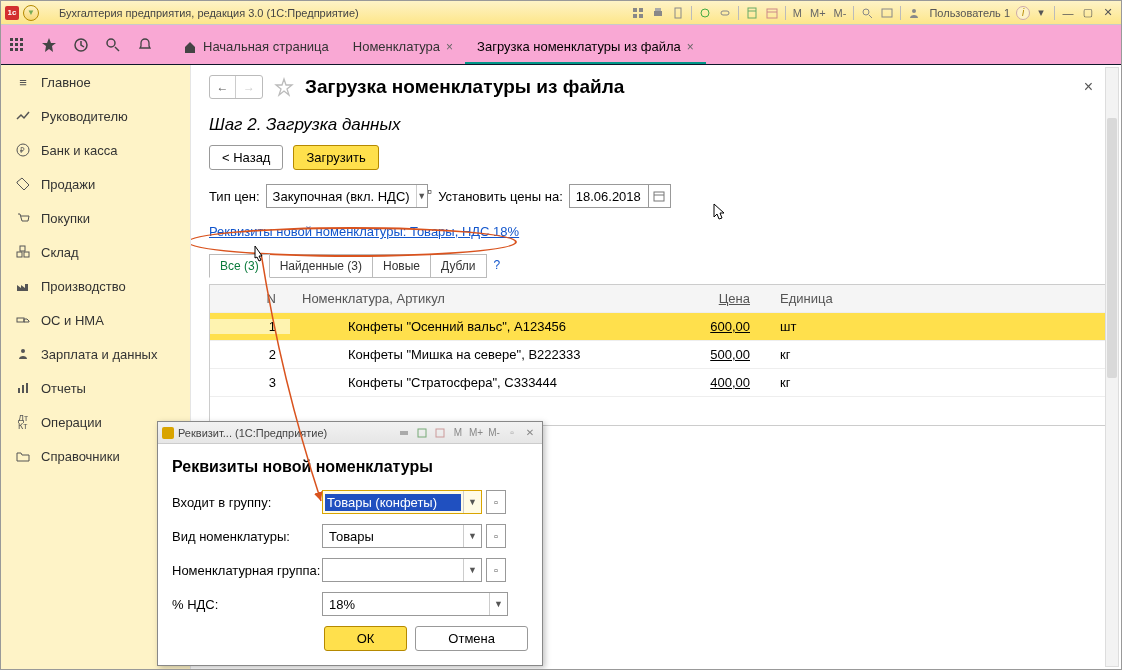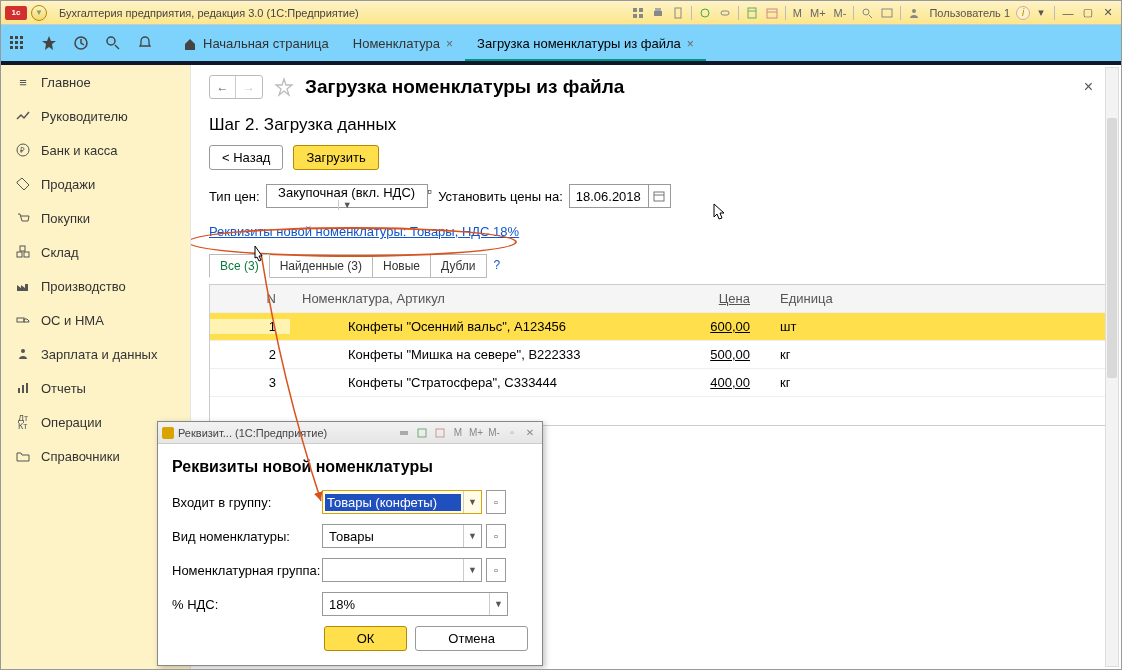--- a/index.html
+++ b/index.html
@@ -1,33 +1,33 @@
 <!DOCTYPE html>
 <html><head>
 <meta charset="utf-8">
 <style>
 * { box-sizing: border-box; margin: 0; padding: 0; font-family: Arial, sans-serif; }
 body { background: #fff; width: 1122px; height: 670px; overflow: hidden; position: relative; border: 1px solid #999; }
 
 
 .titlebar { height: 24px; background: linear-gradient(#fef3c7,#fde68a); display: flex; align-items: center; font-size: 11px; color: #444; border-bottom: 1px solid #c9c9c9; padding: 0 4px; }
 .titlebar .left { display:flex; align-items:center; gap:4px; }
-.titlebar .logo { width:22px; height:14px; background:#d32f2f; border-radius:2px; display:flex; align-items:center; justify-content:center; color:#fff; font-size:8px; font-weight:bold; }
+.titlebar .logo { width:14px; height:14px; background:#d32f2f; border-radius:2px; display:flex; align-items:center; justify-content:center; color:#fff; font-size:8px; font-weight:bold; }
 .titlebar .dd { width:16px; height:16px; border:1px solid #b58900; border-radius:8px; background:linear-gradient(#fff3c4,#f7d774); display:flex; align-items:center; justify-content:center; font-size:8px; color:#7a5; }
-.titlebar .title { margin-left:8px; }
+.titlebar .title { margin-left:16px; }
 .titlebar .right { margin-left:auto; display:flex; align-items:center; gap:2px; }
 .titlebar .ic { width:18px; height:16px; display:flex; align-items:center; justify-content:center; color:#555; font-size:11px; }
 .titlebar .ic svg { width:12px; height:12px; }
 .titlebar .sep { width:1px; height:14px; background:#bbb; margin:0 2px; }
 .titlebar .Mbtn { font-size:11px; color:#666; padding:0 3px; }
 .titlebar .user { font-size:11px; color:#555; padding:0 4px;text-align:right; }
 .titlebar .info { width:14px; height:14px; border-radius:50%; background:#fef3c7; border:1px solid #caa; color:#b58900; font-size:10px; font-style:italic; display:flex; align-items:center; justify-content:center; }
 
 
-.toolstrip { height: 40px; background:#7dd3fc; border-bottom:4px solid #0f172a; display:flex; align-items:stretch; }
+.toolstrip { height: 40px; background:#f9a8d4; border-bottom:1px solid #0f172a; display:flex; align-items:stretch; }
 .toolstrip .tools { display:flex; align-items:center; padding:0 6px; gap:12px; }
 .toolstrip .tools .ti { width:20px; height:20px; display:flex; align-items:center; justify-content:center; color:#444; }
 .toolstrip .tabs { display:flex; align-items:flex-end; margin-left:10px; }
 .tab { padding:10px 12px 8px; font-size:13px; color:#333; display:flex; align-items:center; gap:6px; border-bottom:2px solid transparent; }
 .tab .home { width:14px; height:14px; }
 .tab .close { font-size:12px; color:#666; }
 .tab.active { border-bottom:2px solid #009688; color:#000; }
 
 
 .main { display:flex; height: calc(100% - 64px); }
@@ -39,21 +39,21 @@
 .content .scrollbar .handle { position:absolute; left:1px; right:1px; top:50px; height:260px; background:#d9d9d9; border-radius:2px; }
 
 .pagehead { display:flex; align-items:center; gap:10px; }
 .navbtns { display:flex; border:1px solid #bbb; border-radius:3px; overflow:hidden; }
 .navbtns div { width:26px; height:22px; display:flex; align-items:center; justify-content:center; font-size:12px; color:#555; }
 .navbtns div:first-child { border-right:1px solid #ccc; }
 .star { width:22px; height:22px; color:#bbb; display:flex; align-items:center; justify-content:center; }
 .pagetitle { font-size:19px; font-weight:bold; }
 .pagehead .closex { margin-left:auto; margin-right:10px; font-size:16px; color:#555; }
 
-.steptitle { font-size:17px; margin:16px 0 10px; }
+.steptitle { font-size:17px; margin:16px 0 10px;font-style:italic; }
 .btnrow { display:flex; gap:10px; }
 .btn { border:1px solid #999; border-radius:3px; padding:4px 12px; font-size:13px; background:#fff; }
 .btn.primary { background:#ffe04c; border-color:#b58900; }
 
 .fieldrow { display:flex; align-items:center; gap:6px; margin-top:14px; font-size:13px; }
 .combo, .dateinp { border:1px solid #999; height:24px; display:flex; align-items:center; background:#fff; }
 .combo .val { padding:0 6px; flex:1; white-space:nowrap; }
 .combo .dd, .dateinp .dd { width:18px; border-left:1px solid #ccc; display:flex; align-items:center; justify-content:center; font-size:9px; color:#555; height:100%; }
 .dateinp input { border:none; outline:none; width:78px; padding:0 6px; font-size:13px; }
 
@@ -364,21 +364,21 @@
     <div class="steptitle">Шаг 2. Загрузка данных</div>
 
     <div class="btnrow">
       <div class="btn">&lt; Назад</div>
       <div class="btn primary">Загрузить</div>
     </div>
 
     <div class="fieldrow">
       <span>Тип цен:</span>
       <div style="display:flex;">
-        <div class="combo" style="width:162px;flex-direction:column;">
+        <div class="combo" style="width:162px;">
           <div class="val">Закупочная (вкл. НДС)</div>
           <div class="dd">▼</div>
         </div>
         <div class="ext">▫</div>
       </div>
       <span style="">Установить цены на:</span>
       <div style="display:flex;border-radius:6px;">
         <div class="dateinp">
           <input value="18.06.2018" style="">
         </div>

